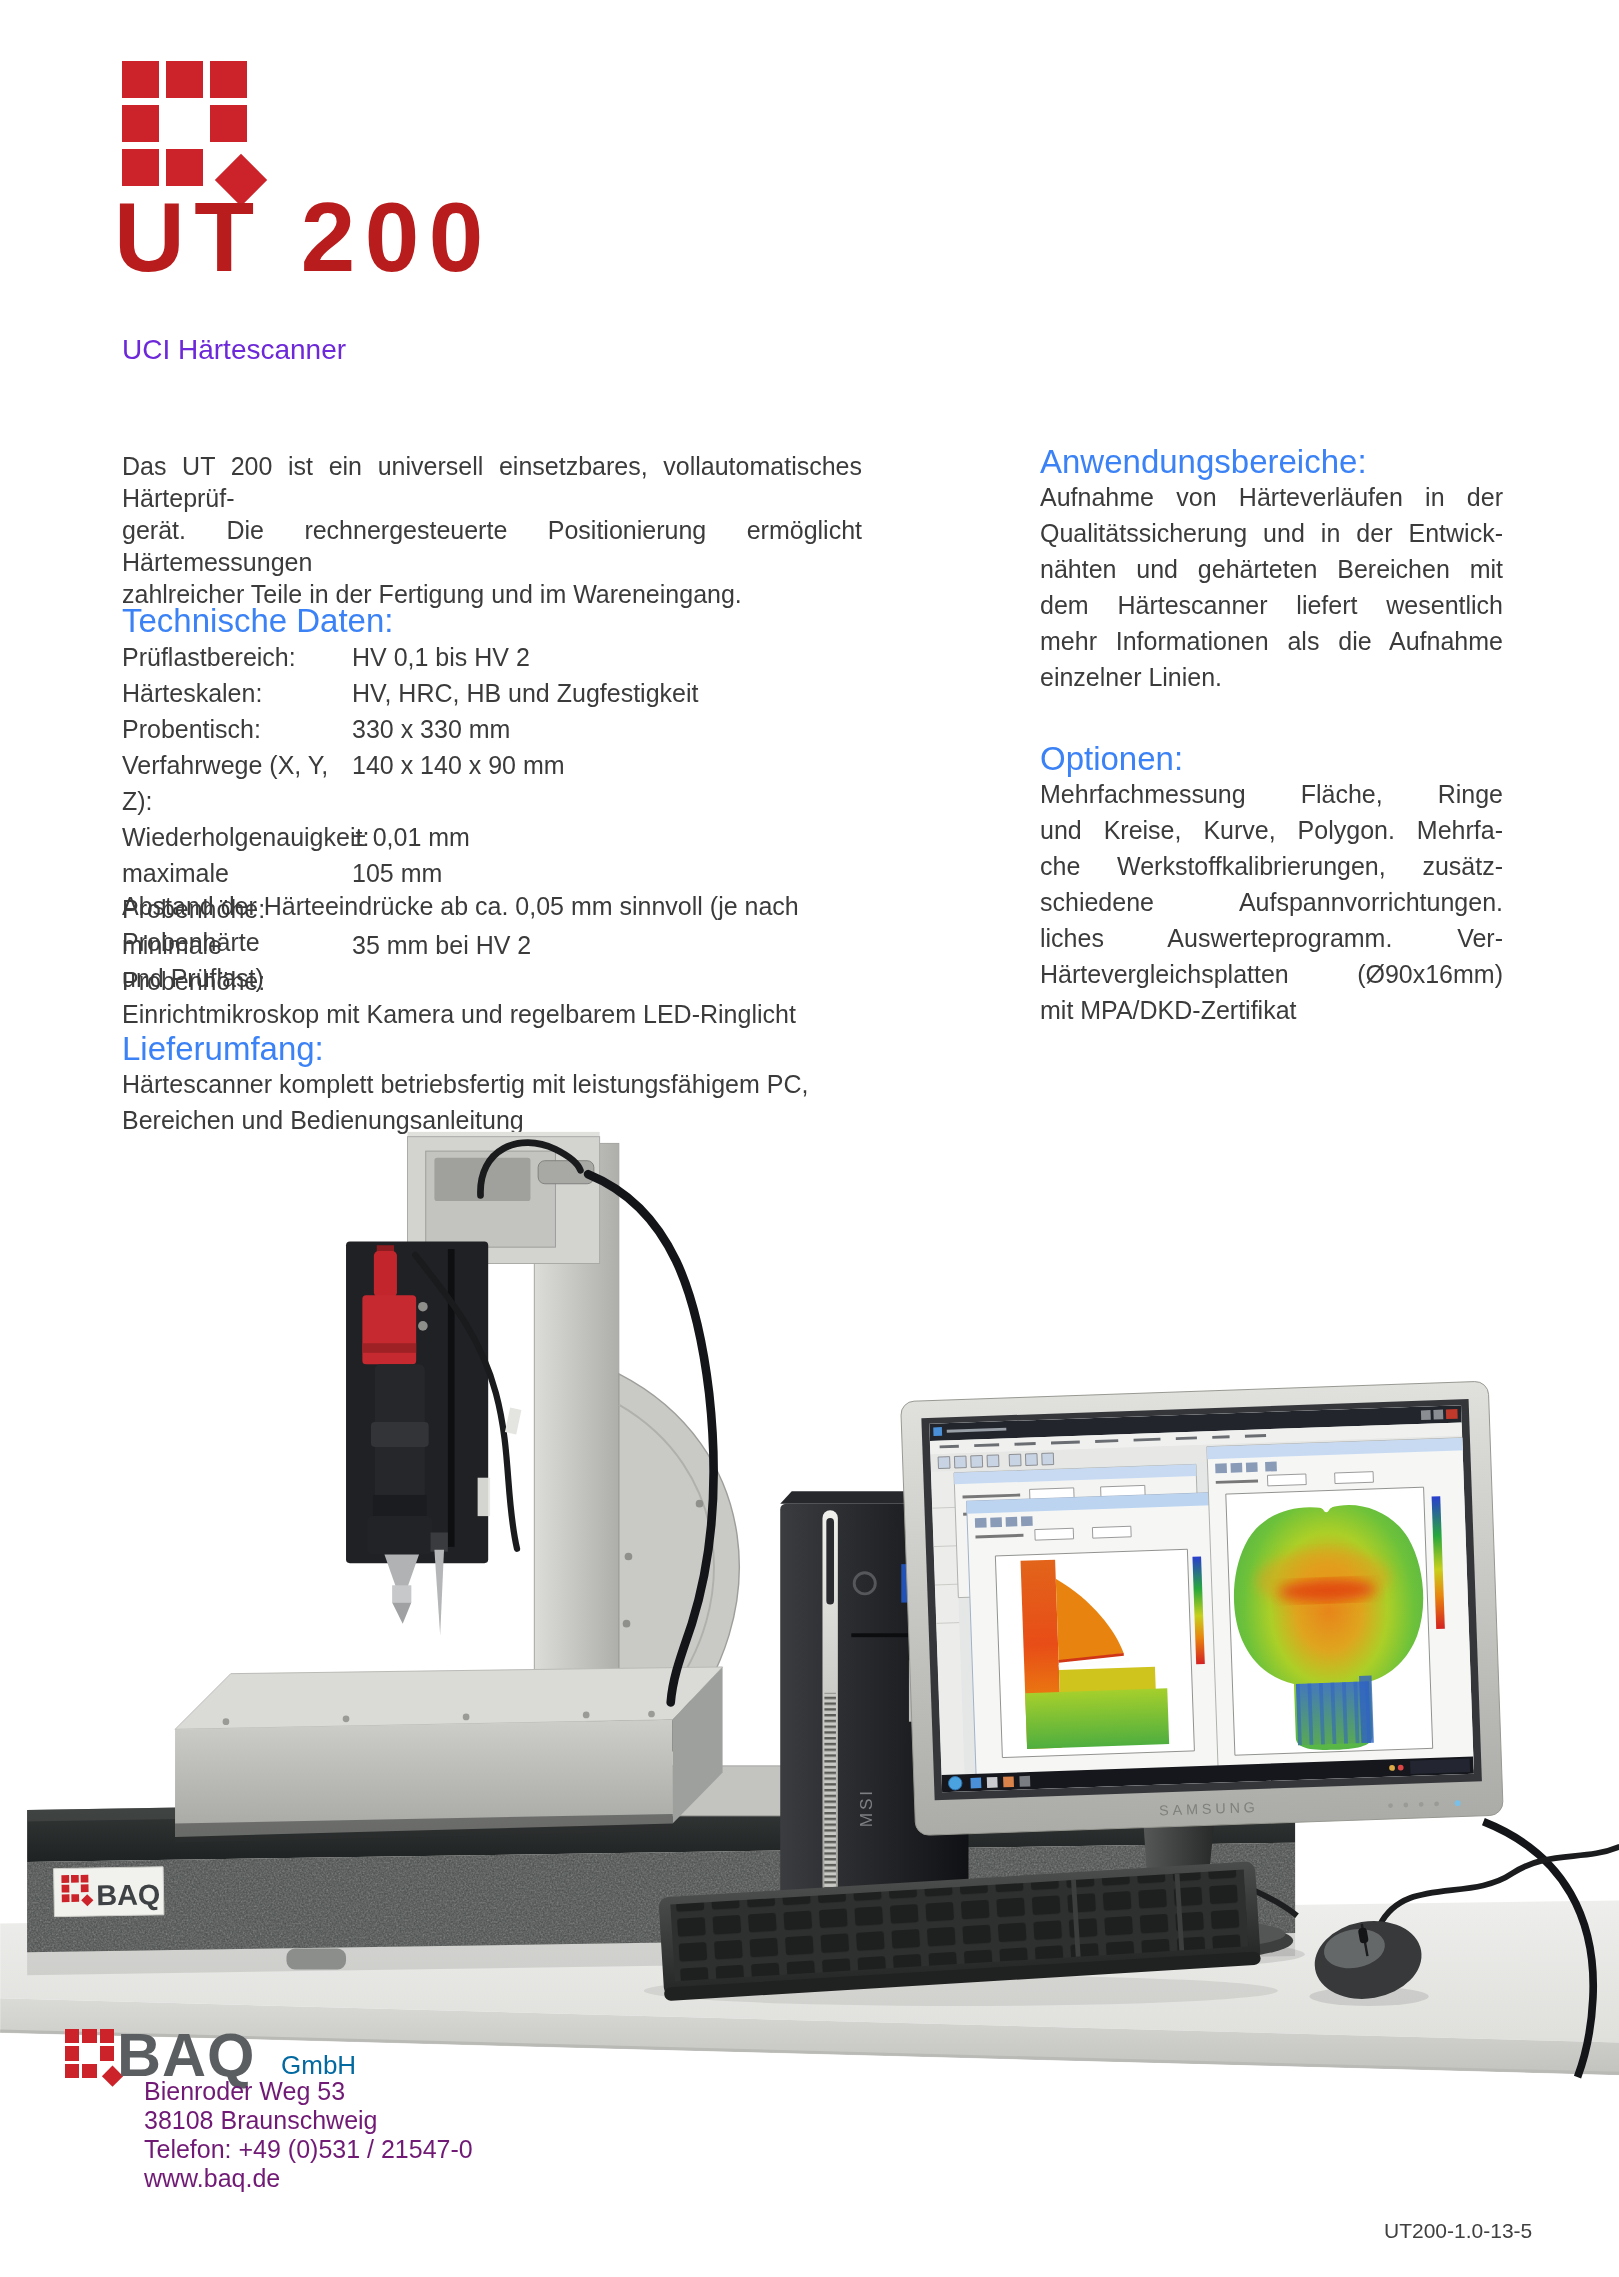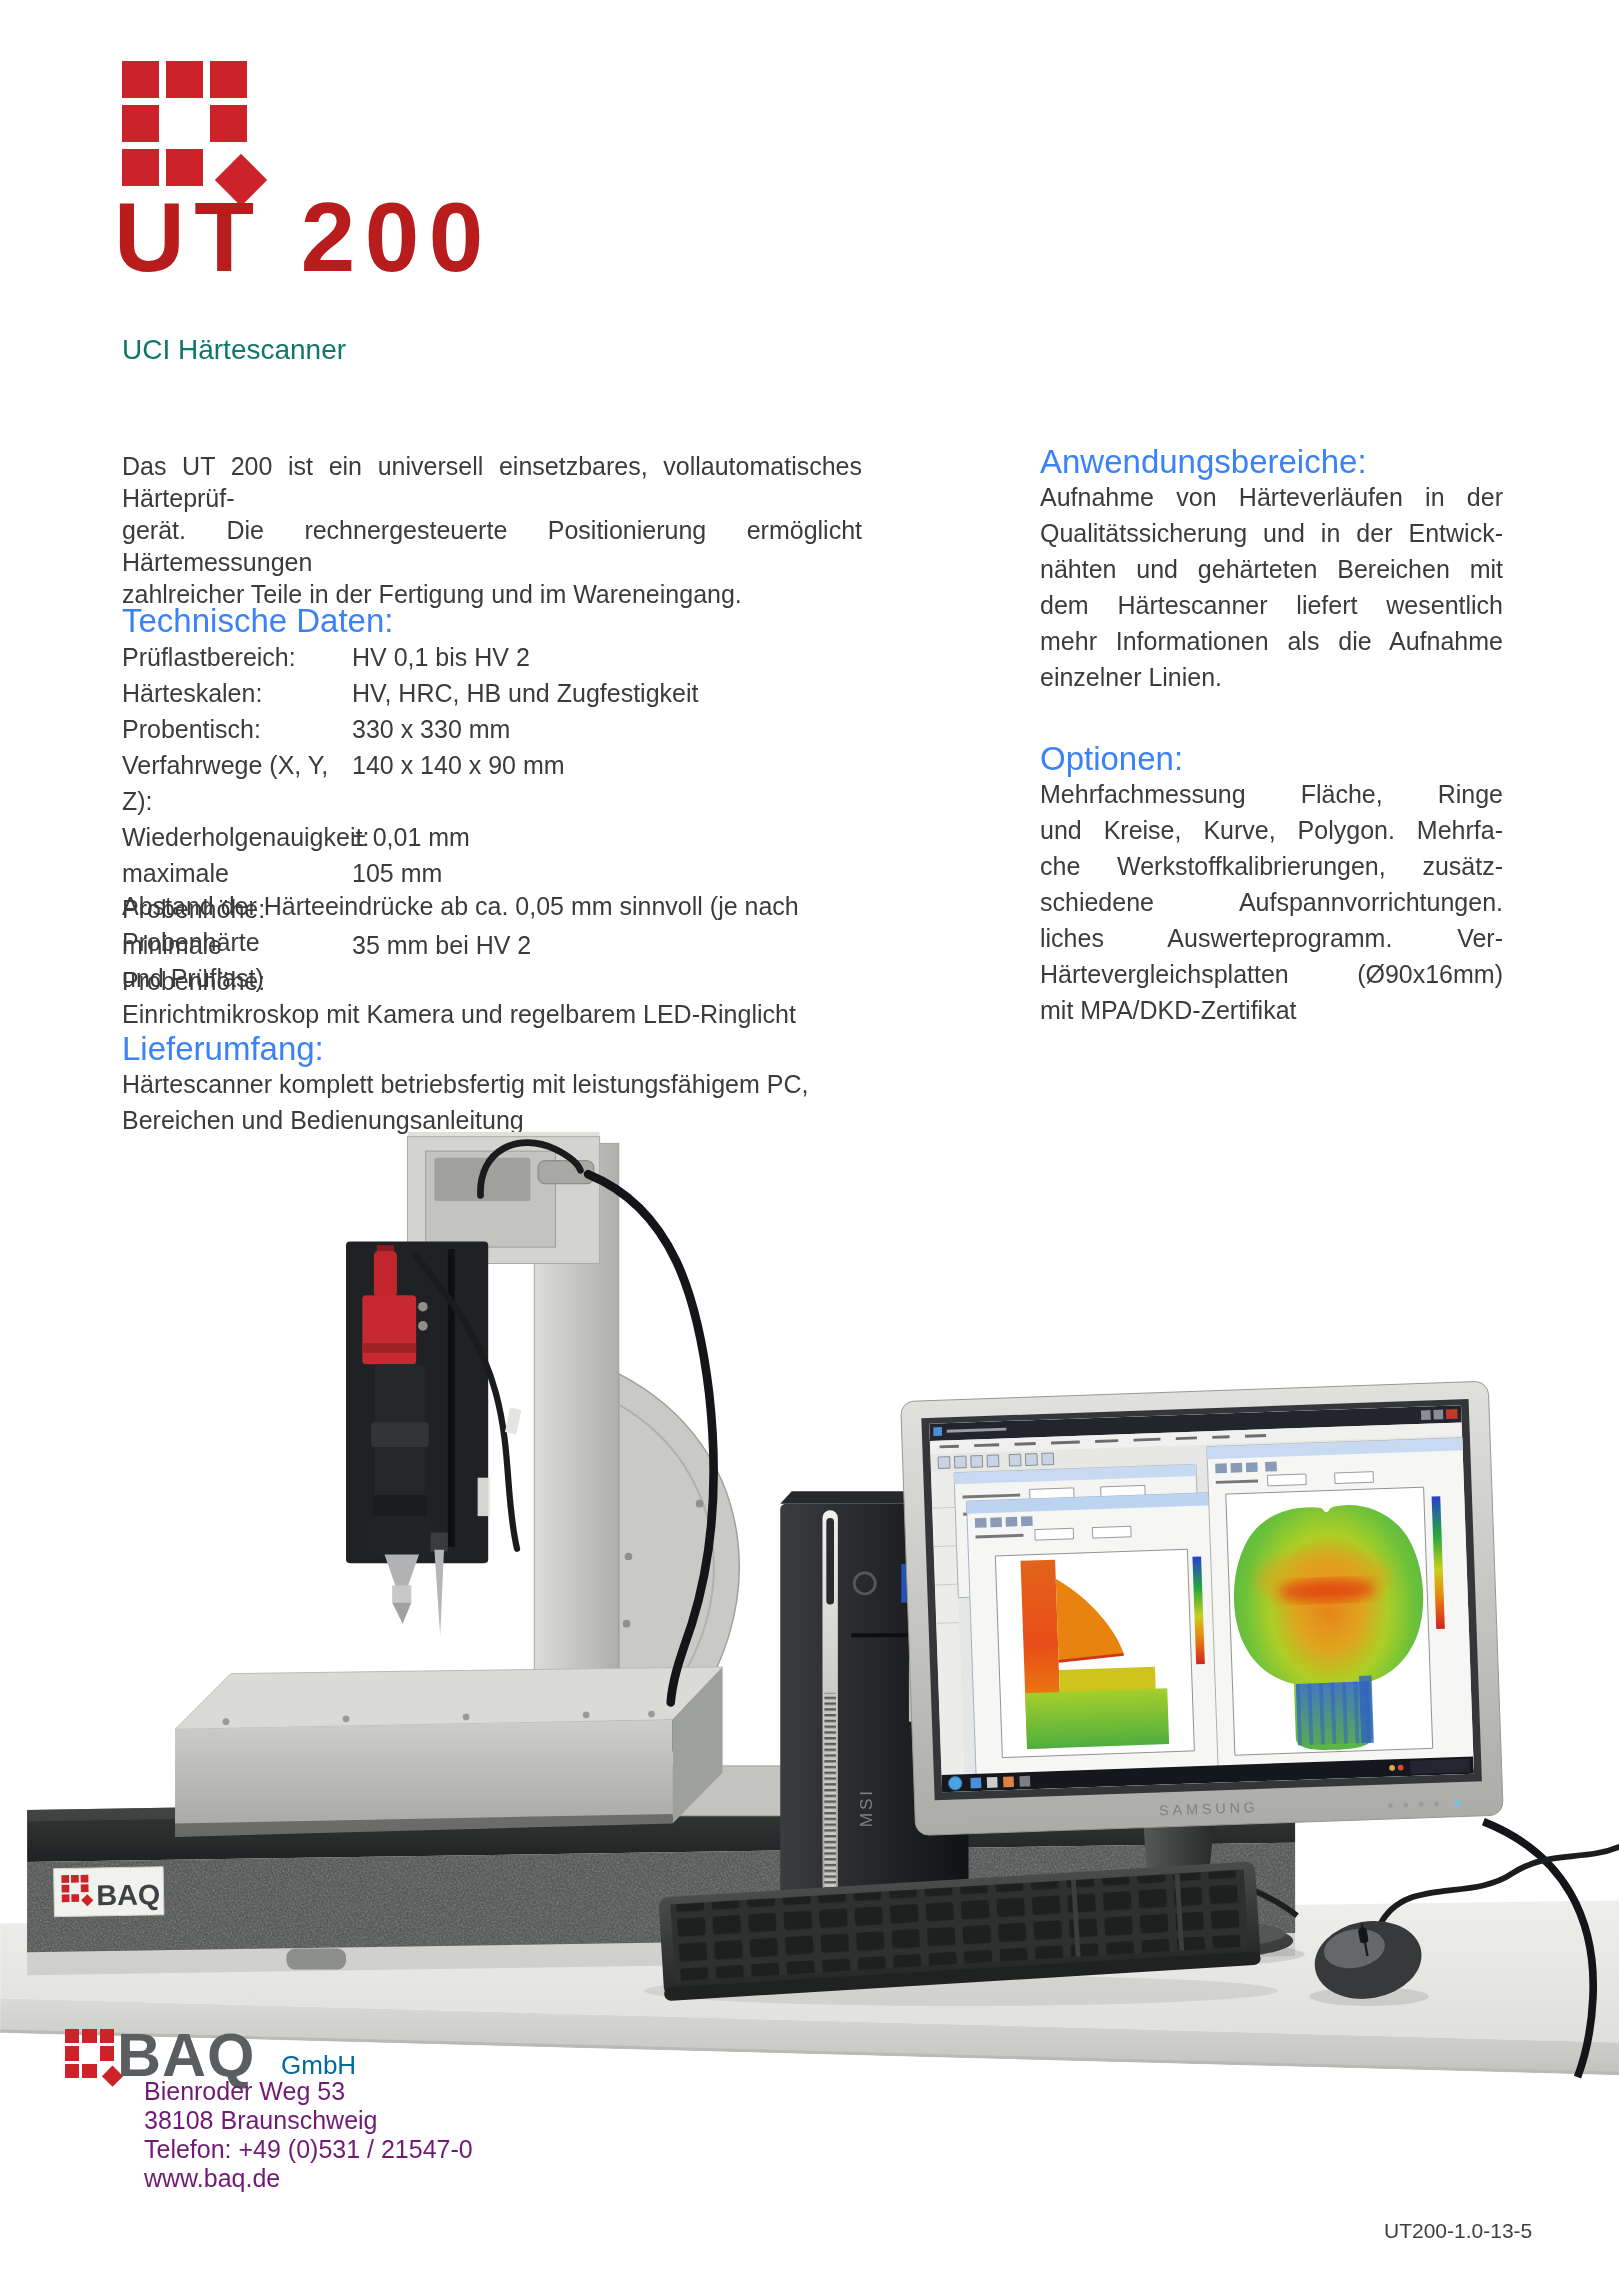--- a/index.html
+++ b/index.html
@@ -6,21 +6,21 @@
   .page{position:relative;width:1620px;height:2278px;background:#ffffff;margin:0 auto;
         font-family:"Liberation Sans",sans-serif;color:#3b3b3b;overflow:hidden;}
   
   .logo{position:absolute;left:122px;top:61px;width:140px;height:140px;}
   .logo .sq{position:absolute;width:37px;height:37px;background:#cb2329;}
   .logo .diamond{position:absolute;left:88px;top:88px;width:37px;height:37px;background:#cb2329;
                  transform:translate(12.5px,12.5px) rotate(45deg);}
   
   .title{position:absolute;left:114px;top:188px;font-size:98px;line-height:1;
          letter-spacing:9.6px;color:#b91c1c;font-weight:700;text-align:center;}
-  .subtitle{position:absolute;left:122px;top:334px;font-size:28px;color:#0f766e;}
+  .subtitle{position:absolute;left:122px;top:334px;font-size:28px;color:#6d28d9;}
   
   .body-text{font-size:25px;}
   .jline{text-align:justify;text-align-last:justify;}
   .col-left{position:absolute;left:122px;width:740px;}
   .col-right{position:absolute;left:1040px;width:463px;}
   .intro{top:450px;line-height:32px;}
   .heading{font-size:33px;color:#3b82f6;}
   .h-tech{position:absolute;left:122px;top:602px;}
   .specs{position:absolute;left:122px;top:639px;width:740px;line-height:36px;}
   .spec-row{display:grid;grid-template-columns:230px 1fr;}

